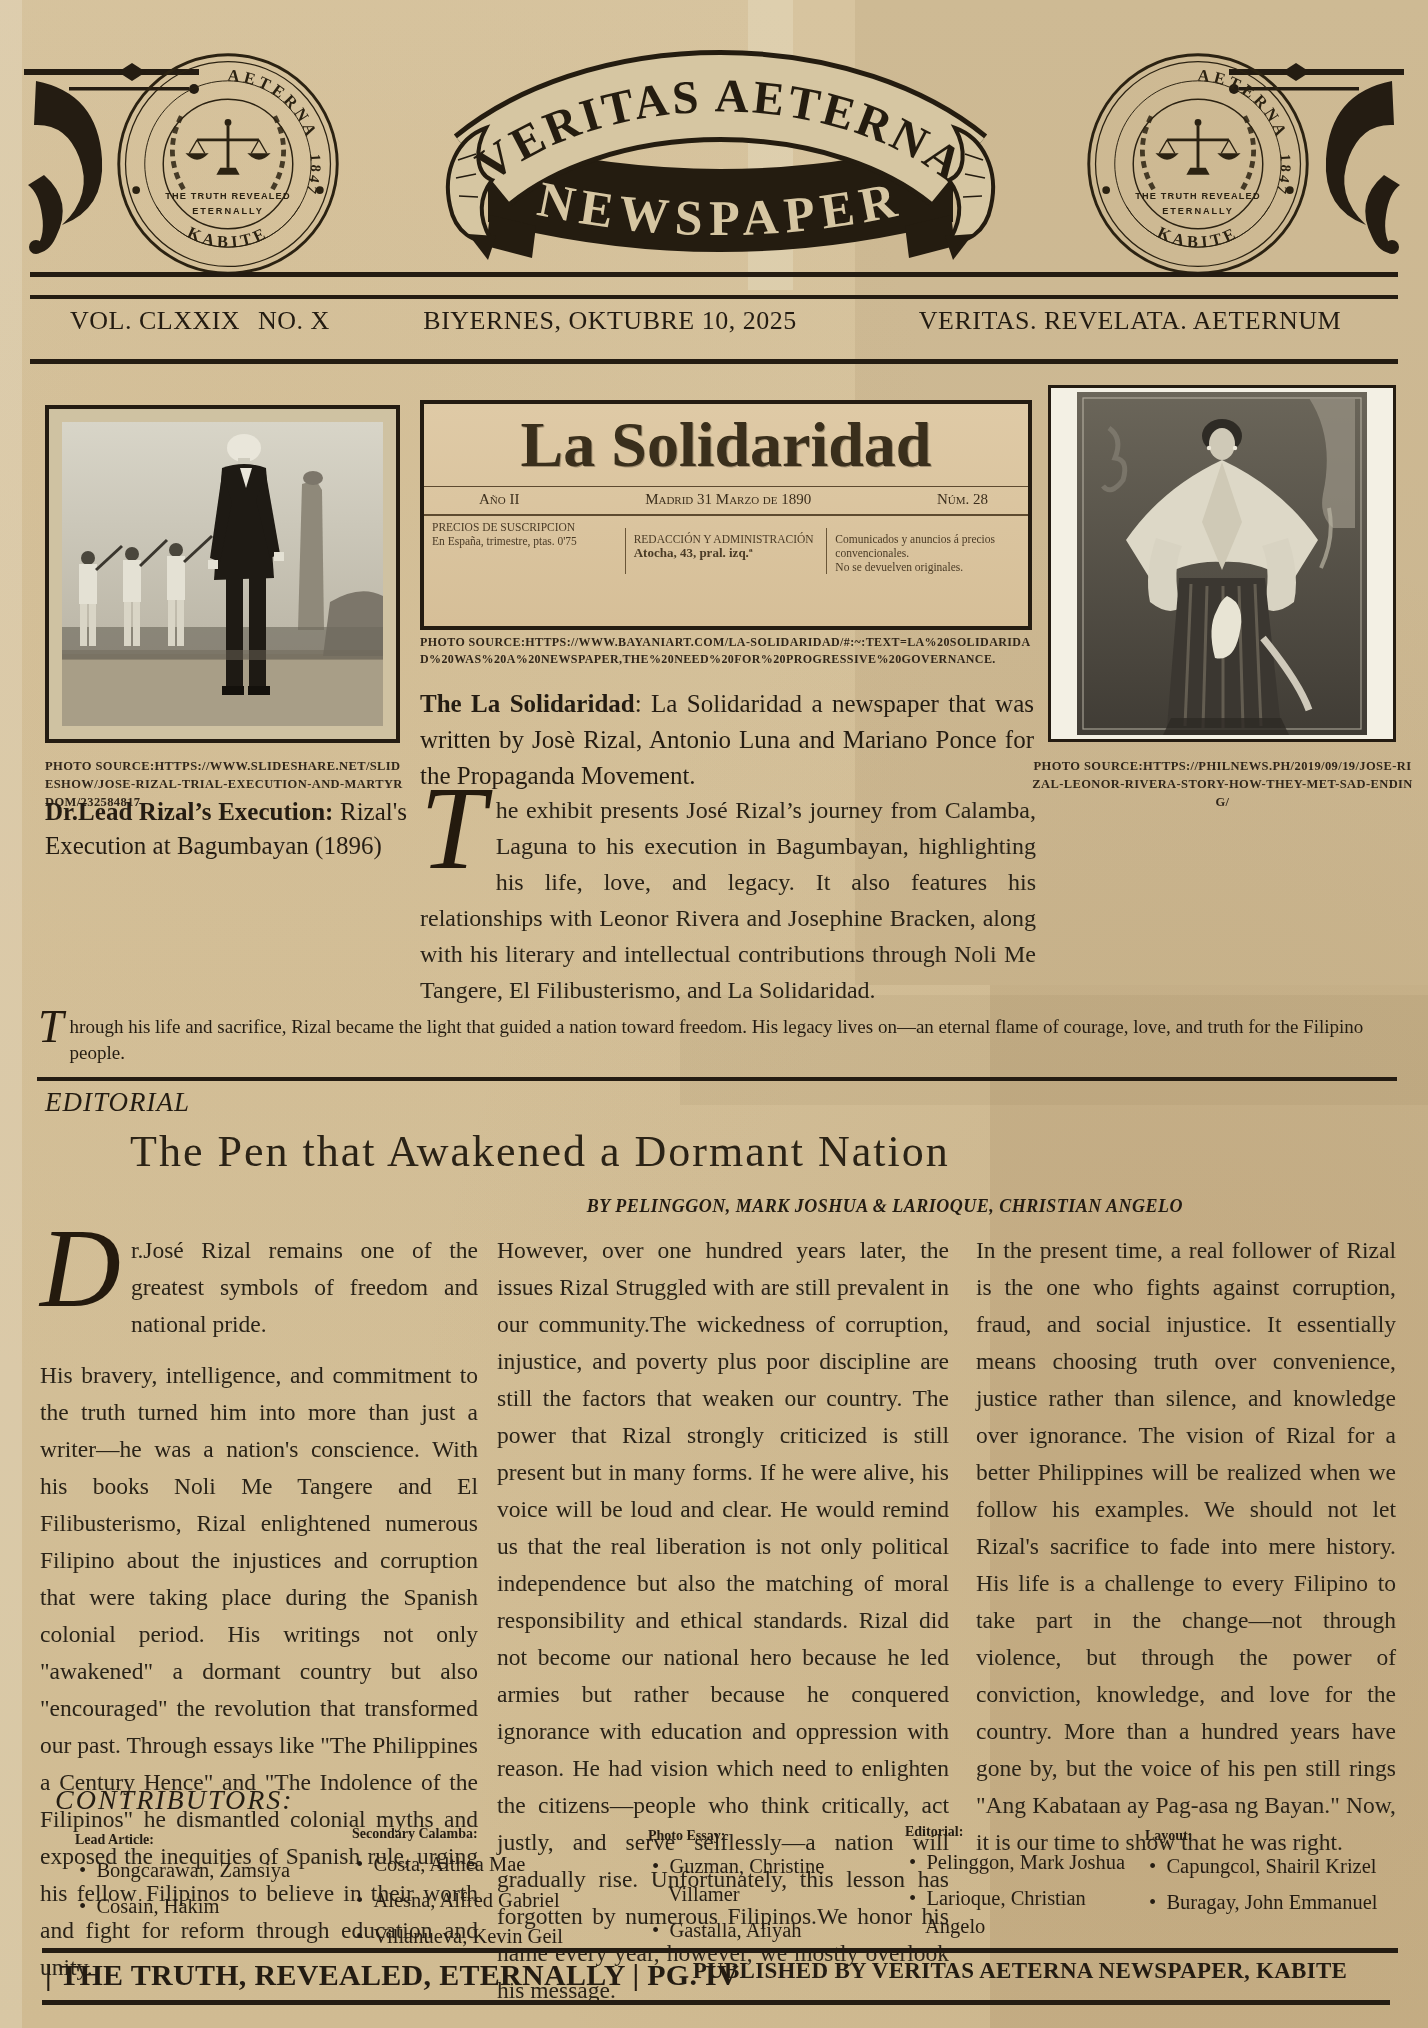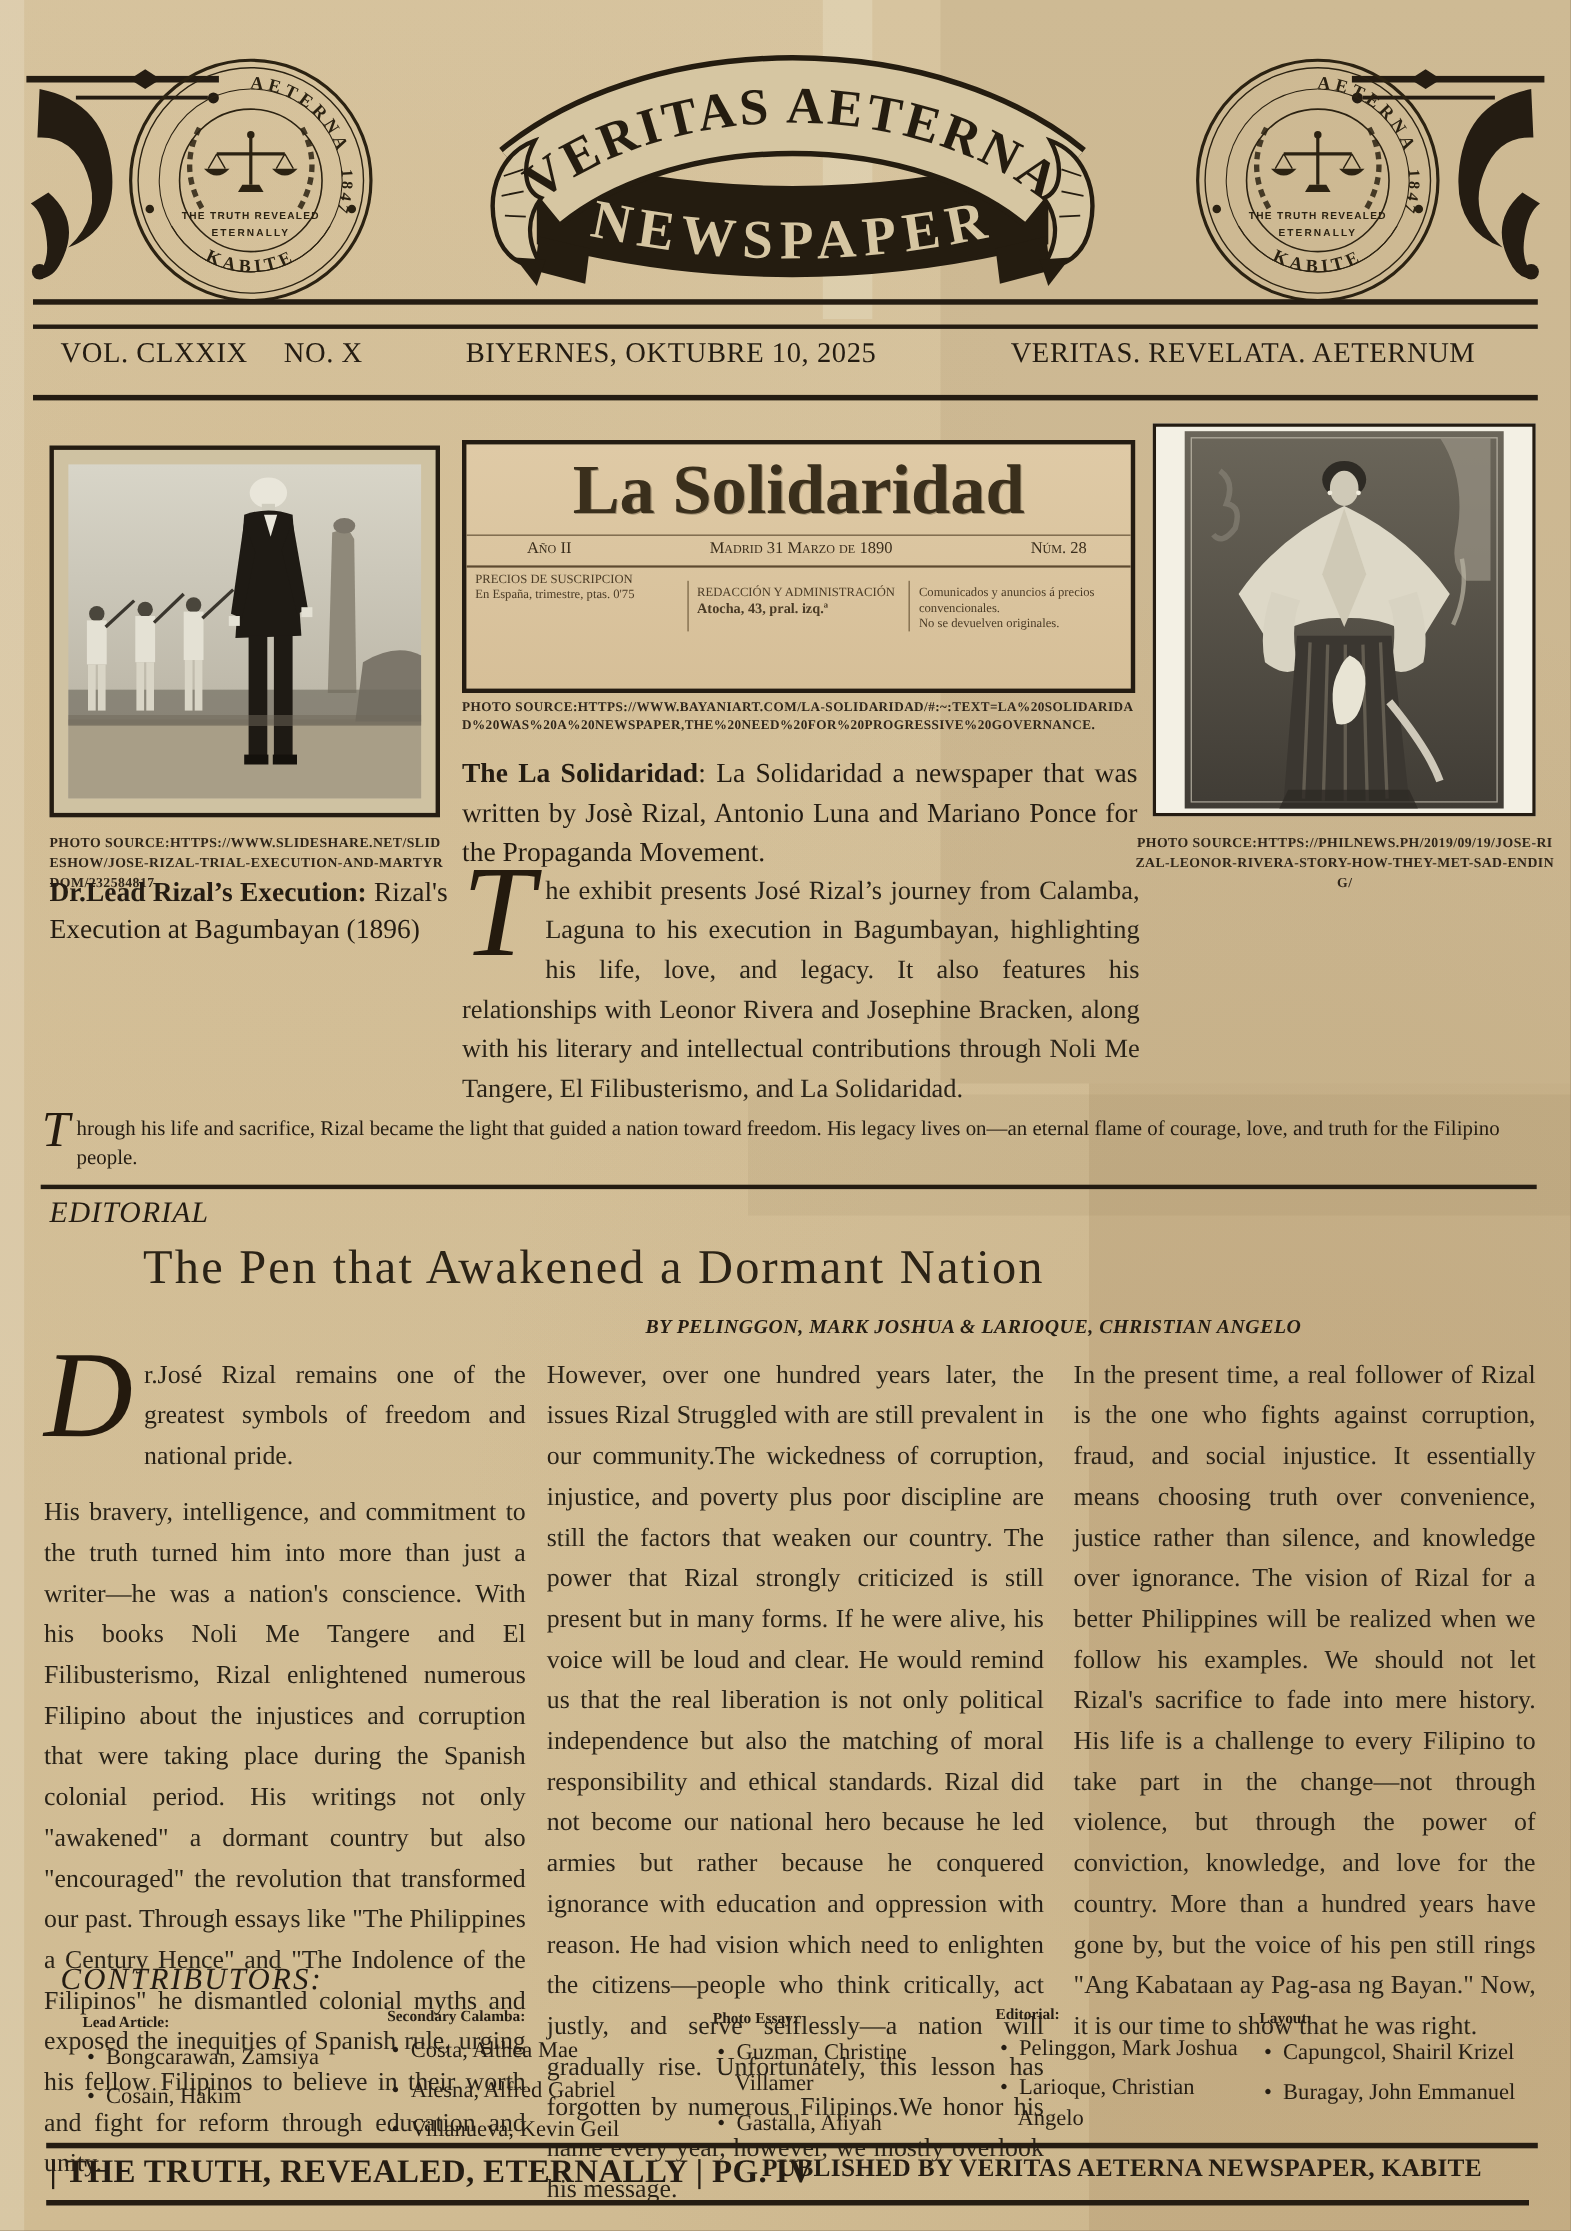--- a/index.html
+++ b/index.html
@@ -159,21 +159,21 @@
       <textPath href="#arcText" startOffset="50%" text-anchor="middle" font-size="47" letter-spacing="3">VERITAS AETERNA</textPath>
     </text>
     <text font-family="Liberation Serif, DejaVu Serif, serif" font-weight="700" fill="#d6c6a2">
       <textPath href="#newsText" startOffset="50%" text-anchor="middle" font-size="50" letter-spacing="7">NEWSPAPER</textPath>
     </text>
   </svg>
 
   <div class="rule" style="left:30px;top:272px;width:1368px;height:5px"></div>
   <div class="rule" style="left:30px;top:295px;width:1368px;height:4px"></div>
   <div class="info-line">
-    <span class="abs" style="left:55px;top:306px">VOL. CLXXIX</span>
+    <span class="abs" style="left:70px;top:306px">VOL. CLXXIX</span>
     <span class="abs" style="left:258px;top:306px">NO. X</span>
     <span class="abs" style="left:420px;top:306px;width:380px;text-align:center">BIYERNES, OKTUBRE 10, 2025</span>
     <span class="abs" style="left:905px;top:306px;width:450px;text-align:center">VERITAS. REVELATA. AETERNUM</span>
   </div>
   <div class="rule" style="left:30px;top:359px;width:1368px;height:5px"></div>
 
   <div class="frame" style="left:45px;top:405px;width:355px;height:338px;padding:13px;background:#cfc2a2">
     <svg width="321" height="304" viewBox="0 0 321 304" preserveAspectRatio="none">
       <defs>
         <linearGradient id="sky" x1="0" y1="0" x2="0" y2="1">

